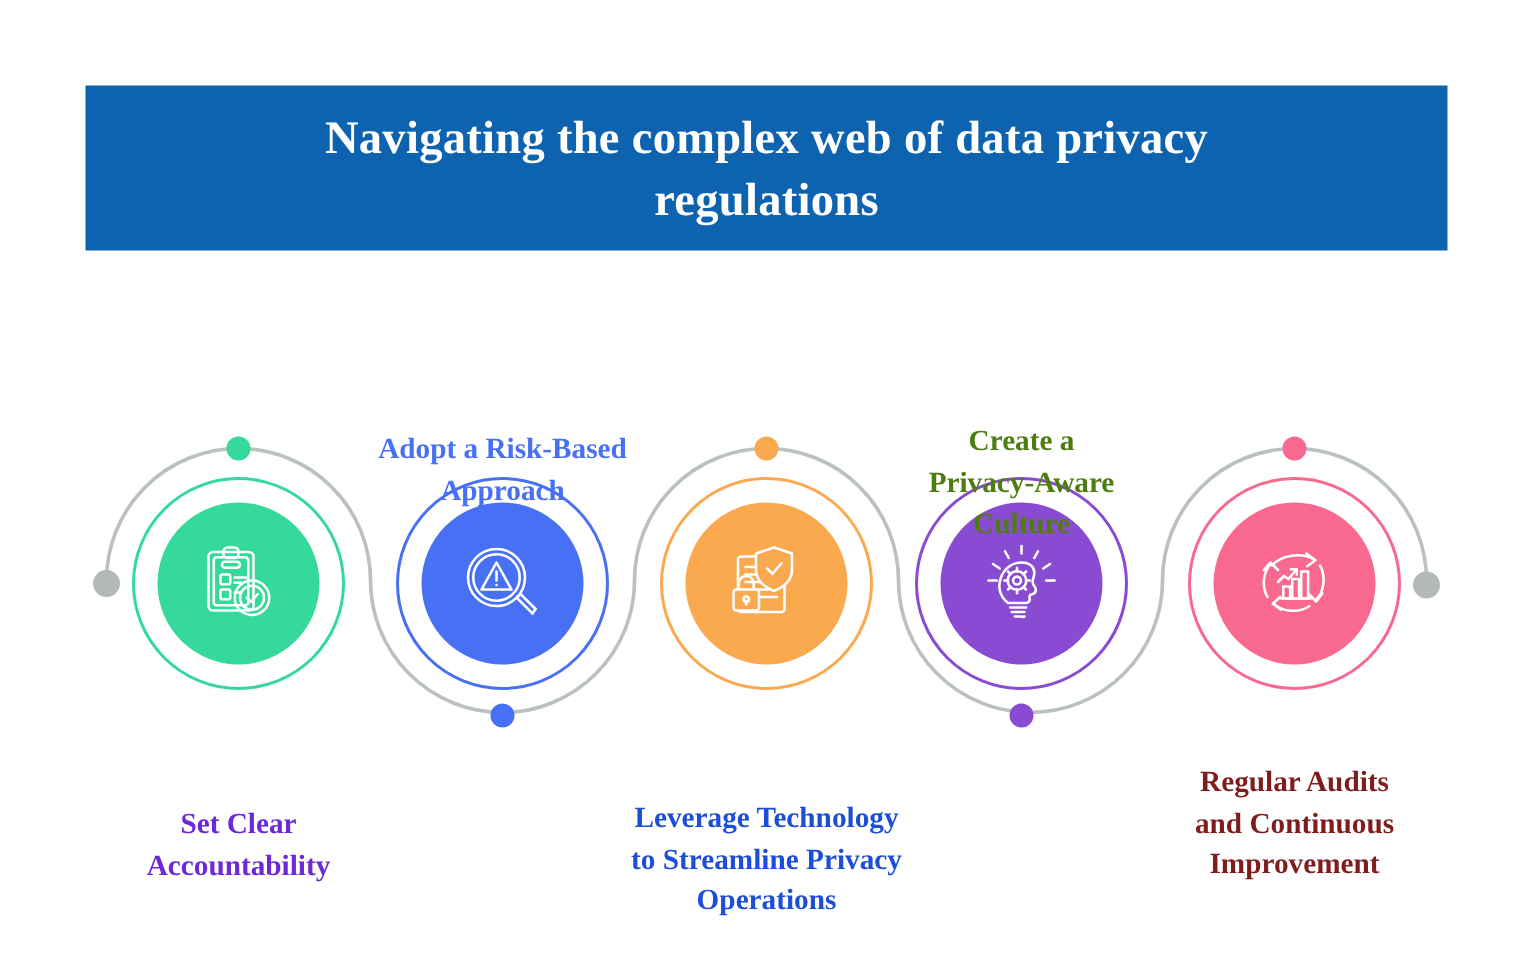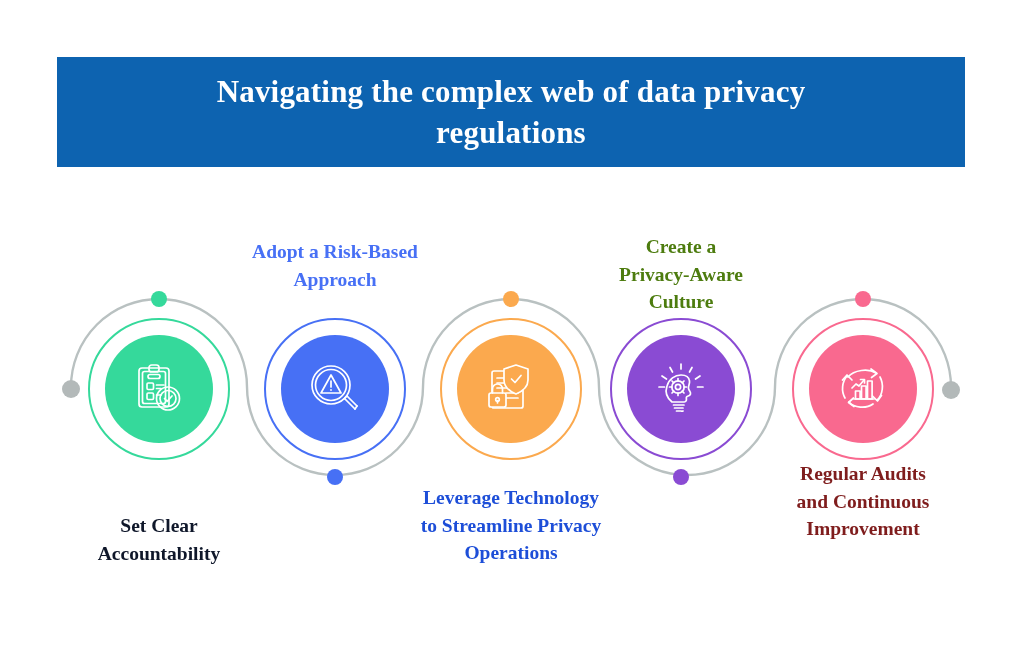--- a/index.html
+++ b/index.html
@@ -98,20 +98,21 @@
 
   
   .step-label {
     position: absolute;
     font-family: "Liberation Serif", serif;
     font-weight: bold;
     font-size: 19.5px;
     line-height: 1.42;
     text-align: center;
     white-space: pre-line;
+    margin-top: 48px;
   }
 </style>
 </head>
 <body>
 
 <div id="canvas">
 
   <div class="header-banner">
     <div class="header-title">Navigating the complex web of data privacy regulations</div>
   </div>
@@ -152,21 +153,21 @@
           <line x1="28.5" y1="27" x2="36" y2="27"></line>
           <line x1="28.5" y1="30.5" x2="33" y2="30.5"></line>
           <line x1="28.5" y1="37" x2="33" y2="37"></line>
           <circle cx="40" cy="40.5" r="11.5" fill="none"></circle>
           <circle cx="40" cy="40.5" r="8" fill="none"></circle>
           <polyline points="36.5,40.5 39.2,43.3 44,38"></polyline>
         </svg>
       </span>
     </div>
   </div>
-  <div class="step-label" style="left:34px; top:512px; width:250px; color:#0f172a;">Set Clear
+  <div class="step-label" style="left:34px; top:488px; width:250px; color:#6d28d9;">Set Clear
 Accountability</div>
 
   <div class="step" style="left:335px; top:389px; color:#4770f5;">
     <div class="ring-outer"></div>
     <div class="ring-gap"></div>
     <div class="disc">
       <span>
         <svg width="62" height="62" viewBox="0 0 62 62" fill="none" stroke="#ffffff" stroke-width="1.7" stroke-linecap="round" stroke-linejoin="round">
           <circle cx="27" cy="27" r="19"></circle>
           <circle cx="27" cy="27" r="15.5"></circle>

